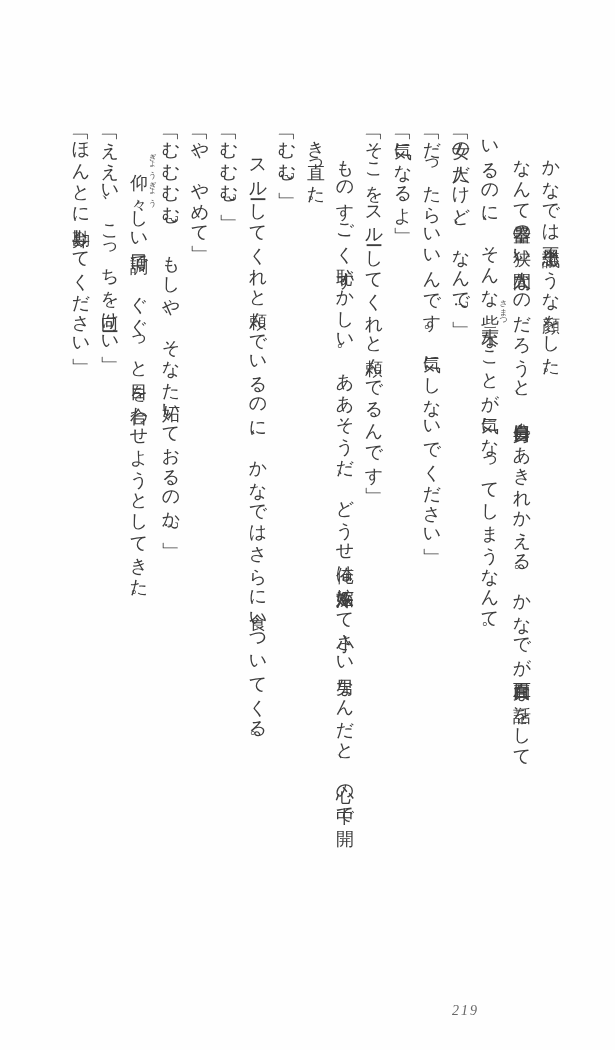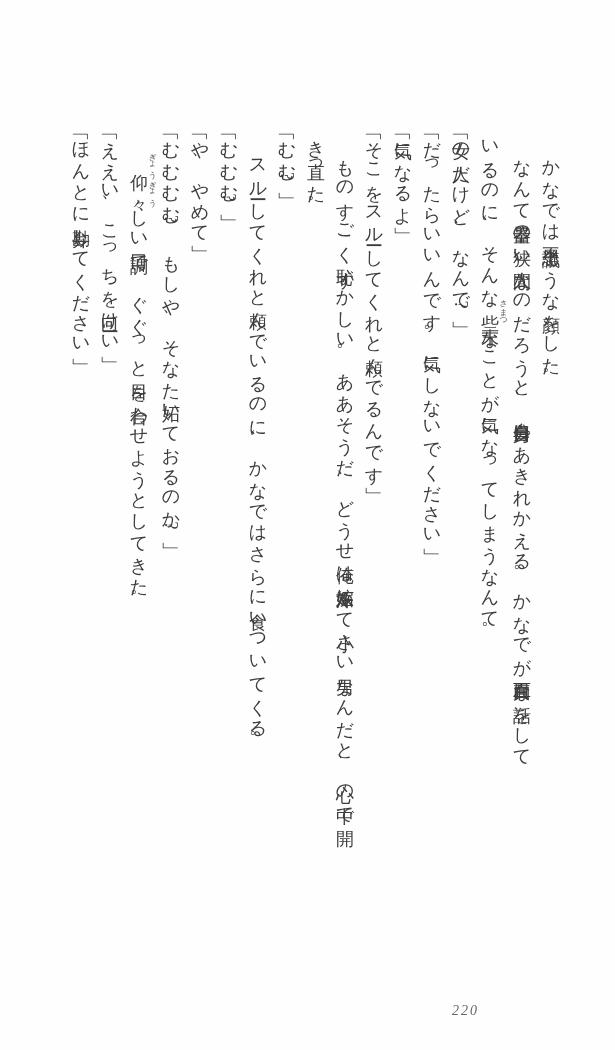--- a/index.html
+++ b/index.html
@@ -69,14 +69,14 @@
       <p class="col">き直った。</p>
       <p class="col">「むむ?」</p>
       <p class="col indent">スルーしてくれと頼んでいるのに、かなではさらに食いついてくる。</p>
       <p class="col">「むむむ?」</p>
       <p class="col">「や、やめて」</p>
       <p class="col">「むむむむ?　もしや、そなた妬いておるのか?」</p>
       <p class="col indent"><ruby>仰々<rt>ぎょうぎょう</rt></ruby>しい口調で、ぐぐっと目を合わせようとしてきた。</p>
       <p class="col">「ええい、こっちを向けーい」</p>
       <p class="col">「ほんとに勘弁してください」</p>
     </div>
-  <div class="page-number">220</div>
+  <div class="page-number">219</div>
 </div>
 
 </body></html>

